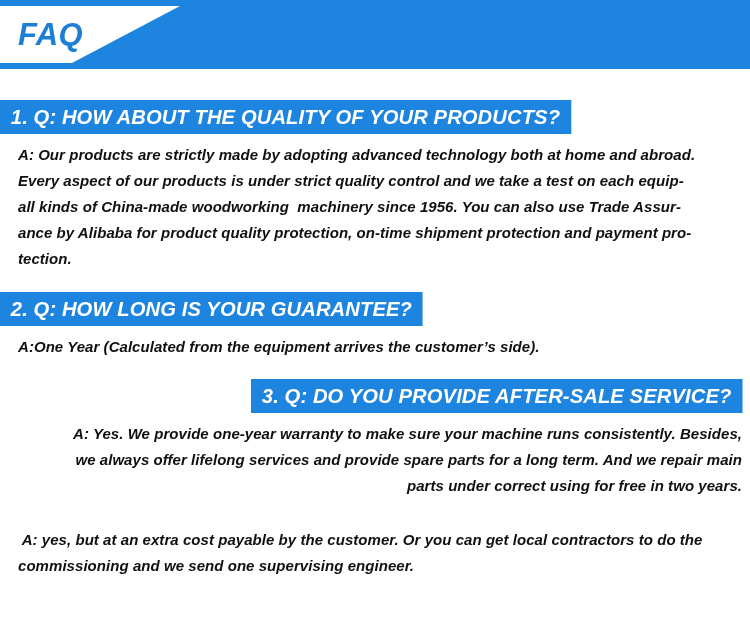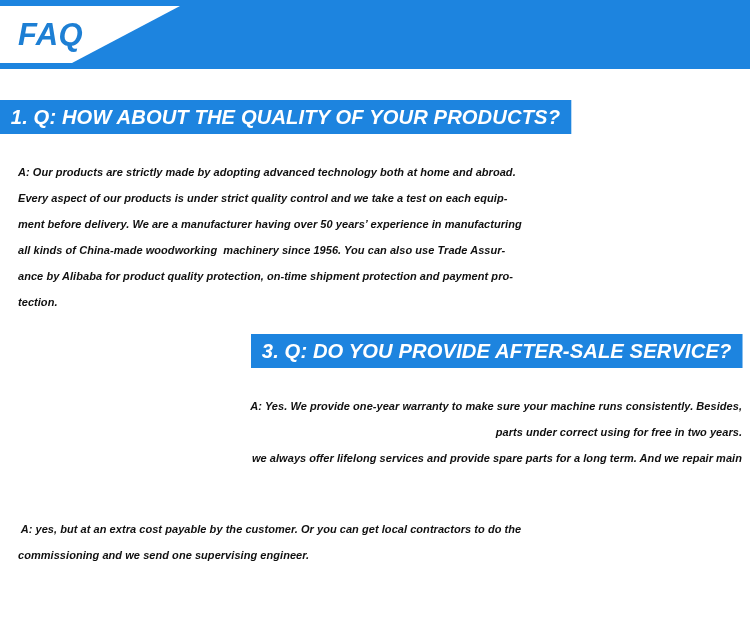--- a/index.html
+++ b/index.html
@@ -77,23 +77,23 @@
     -webkit-font-smoothing: antialiased;
     transform: scaleX(0.985);
     transform-origin: left center;
   }
   .q-row {
   }
   .answer {
     color: #101010;
     font-weight: bold;
     font-style: italic;
-    font-size: 11px;
+    font-size: 15px;
     line-height: 26px;
-    padding: 25px 8px 0 18px;
+    padding: 8px 8px 0 18px;
     letter-spacing: 0.05px;
   }
   .answer .ln {
     display: block;
     white-space: pre;
   }
 
   
   .item-1 { padding-top: 31px; }
   .item-2 { padding-top: 20px; }
@@ -112,36 +112,43 @@
 
   <div class="faq-list">
 
     <div class="faq-item item-1">
       <div class="q-row">
         <span class="q-bar">1. Q: HOW ABOUT THE QUALITY OF YOUR PRODUCTS?</span>
       </div>
       <div class="answer">
         <span class="ln">A: Our products are strictly made by adopting advanced technology both at home and abroad.</span>
         <span class="ln">Every aspect of our products is under strict quality control and we take a test on each equip-</span>
-        <span class="ln">ment before delivery. We are a manufacturer having over 50 years’ experience in manufacturing</span>
         <span class="ln">all kinds of China-made woodworking  machinery since 1956. You can also use Trade Assur-</span>
         <span class="ln">ance by Alibaba for product quality protection, on-time shipment protection and payment pro-</span>
         <span class="ln">tection.</span>
       </div>
     </div>
 
+    <div class="faq-item item-2">
+      <div class="q-row">
+        <span class="q-bar">2. Q: HOW LONG IS YOUR GUARANTEE?</span>
+      </div>
+      <div class="answer">
+        <span class="ln">A:One Year (Calculated from the equipment arrives the customer’s side).</span>
+      </div>
+    </div>
 
     <div class="faq-item item-3">
       <div class="q-row">
         <span class="q-bar">3. Q: DO YOU PROVIDE AFTER-SALE SERVICE?</span>
       </div>
       <div class="answer">
         <span class="ln">A: Yes. We provide one-year warranty to make sure your machine runs consistently. Besides,</span>
+        <span class="ln">we always offer lifelong services and provide spare parts for a long term. And we repair main</span>
         <span class="ln">parts under correct using for free in two years.</span>
-        <span class="ln">we always offer lifelong services and provide spare parts for a long term. And we repair main</span>
       </div>
     </div>
 
     <div class="faq-item item-4">
       <div class="answer">
         <span class="ln"> A: yes, but at an extra cost payable by the customer. Or you can get local contractors to do the</span>
         <span class="ln">commissioning and we send one supervising engineer.</span>
       </div>
     </div>
 

